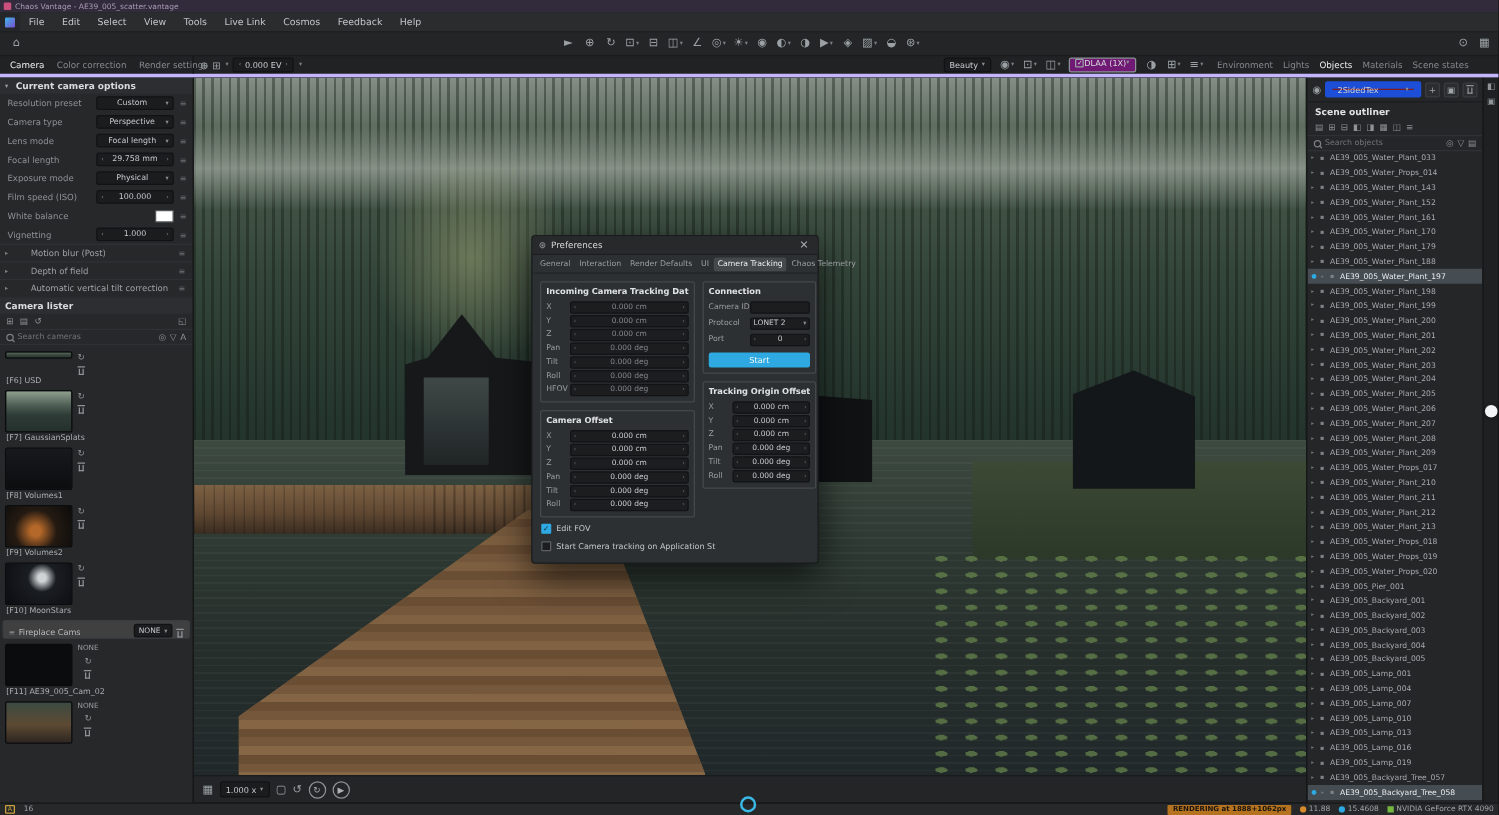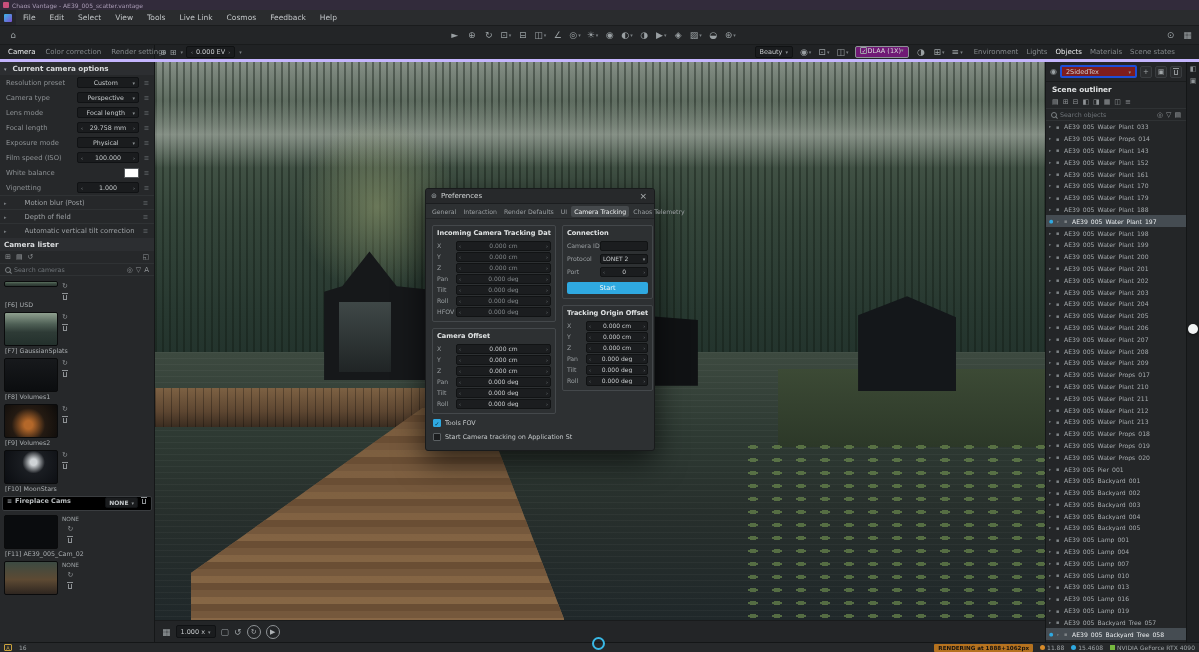--- a/index.html
+++ b/index.html
@@ -72,21 +72,21 @@
 .t-moon{background:radial-gradient(circle at 55% 35%,#cfd3d6 0 9%,#1a1d22 32%,#0a0c10 100%);}
 .t-empty{background:#0a0c0e;}
 .t-scene{background:linear-gradient(180deg,#3c4a42 0%,#5d4a33 55%,#2e2620 100%);}
 .cam-item .side{display:flex;flex-direction:column;gap:3px;align-items:center;font-size:7px;color:#8f9396;padding-top:1px;}
 .refresh{font-size:7px;color:#8f9396;}
 .none-badge{font-size:5.8px;color:#9ba0a3;}
 .cam-label{font-size:6.3px;color:#aaaeb1;padding:1px 5px 1px;flex:none;white-space:nowrap;overflow:hidden;}
 .trash{width:6px;height:7px;position:relative;display:inline-block;}
 .trash::before{content:"";position:absolute;top:0;left:0;right:0;height:1px;background:#8f9396;}
 .trash::after{content:"";position:absolute;top:2px;left:1px;right:1px;bottom:0;border:1px solid #8f9396;border-top:none;}
-.group-row{height:15px;display:flex;align-items:flex-start;gap:3px;padding:0 4px;background:#000000;border:1px solid #3a3d40;margin:3px 2px 1px;border-radius:2px;font-size:6.5px;color:#b8bcbe;flex:none;font-weight:bold;}
+.group-row{height:15px;display:flex;align-items:flex-end;gap:3px;padding:0 4px;background:#404040;border:1px solid #3a3d40;margin:3px 2px 1px;border-radius:2px;font-size:6.5px;color:#b8bcbe;flex:none;}
 .group-row .glbl{white-space:nowrap;overflow:hidden;}
 .group-row .gicon{color:#8f9396;font-size:6px;}
 .nonedd{margin-left:auto;background:#1a1c1e;border:1px solid #101214;border-radius:2px;height:11px;display:flex;align-items:center;gap:3px;padding:0 3px;font-size:6px;color:#c6cacc;}
 
 
 .viewport{flex:1;position:relative;display:flex;flex-direction:column;overflow:hidden;background:#10110f;}
 .scene{position:relative;flex:1;overflow:hidden;}
 .scene>div{position:absolute;}
 .sky{left:0;top:0;right:0;height:46%;background:linear-gradient(180deg,#8b948c 0%,#7b877e 25%,#5c6a60 60%,#47564c 100%);}
 .mist{left:0;top:7%;right:0;height:12%;background:linear-gradient(180deg,rgba(205,210,204,0),rgba(210,214,208,.45),rgba(200,205,200,0));}
@@ -131,21 +131,21 @@
 .start-btn{height:12px;background:var(--accent,#2fa9e1);border-radius:2px;color:#f4fafd;display:flex;align-items:center;justify-content:center;font-size:6.6px;margin-top:3px;}
 .chk-row{display:flex;align-items:center;gap:4px;padding:2px 7px;height:14px;font-size:6.4px;color:#c3c7c9;}
 .chk-rows{padding-bottom:6px;}
 .cbox{width:8px;height:8px;border-radius:1px;border:1px solid #5b6063;background:#1b1d1f;display:flex;align-items:center;justify-content:center;font-size:6px;color:#0b2a38;flex:none;}
 .cbox.checked{background:var(--accent,#2fa9e1);border-color:var(--accent,#2fa9e1);}
 
 
 .right-panel{width:141px;background:#242628;border-left:1px solid #151718;display:flex;flex-direction:column;overflow:hidden;flex:none;}
 .mat-bar{height:20px;display:flex;align-items:center;gap:3px;padding:0 4px;border-bottom:1px solid #1a1c1d;flex:none;}
 .mat-sphere{color:#9aa0a3;font-size:8px;}
-.mat-dd{flex:1;height:13px;background:#7f1d1d;border:2px solid #1d4ed8;border-radius:2px;display:flex;align-items:center;padding:0 4px;gap:3px;font-size:6.5px;color:#cdd0d2;min-width:0;}
+.mat-dd{flex:1;height:13px;background:#7f1d1d;border:6px solid #1d4ed8;border-radius:2px;display:flex;align-items:center;padding:0 4px;gap:3px;font-size:6.5px;color:#cdd0d2;min-width:0;}
 .mat-dd .nm{flex:1;white-space:nowrap;overflow:hidden;}
 .mat-btn{width:12px;height:12px;border:1px solid #3a3d40;border-radius:2px;display:flex;align-items:center;justify-content:center;color:#9fa4a7;font-size:7px;background:#2b2d2f;flex:none;}
 .outliner-title{height:14px;display:flex;align-items:center;padding:0 6px;font-weight:bold;color:#dfe1e2;font-size:7.3px;flex:none;}
 #outliner-tools{height:12px;display:flex;align-items:center;gap:4px;padding:0 6px;color:#8f9497;font-size:7px;flex:none;}
 .out-list{flex:1;overflow:hidden;}
 .out-row{display:flex;align-items:center;gap:2px;height:11.8px;padding:0 3px;font-size:6.1px;color:#a6abae;white-space:nowrap;}
 .out-row .chev{color:#6f7478;font-size:4.5px;width:5px;flex:none;}
 .out-row .oicon{color:#7e8386;font-size:5px;width:6px;flex:none;}
 .out-row .olbl{overflow:hidden;text-overflow:ellipsis;}
 .out-row.selected{background:var(--selection,#454c52);color:#e9ecee;}
@@ -750,21 +750,21 @@
                       <span class="arr">›</span>
                     </div>
                   </div>
                 </div>
             </div>
           </div>
         </div>
         <div class="chk-rows">
           <div class="chk-row">
             <span class="cbox checked" id="cb-trackfov" style="color: rgb(11, 42, 56);">✓</span>
-            <span>Tools FOV</span>
+            <span>Edit FOV</span>
           </div>
           <div class="chk-row">
             <span class="cbox" id="cb-starttrack"></span>
             <span>Start Camera tracking on Application St</span>
           </div>
         </div>
       </div>
 
       <div class="vp-bar">
         <span class="vp-icon">▦</span>

